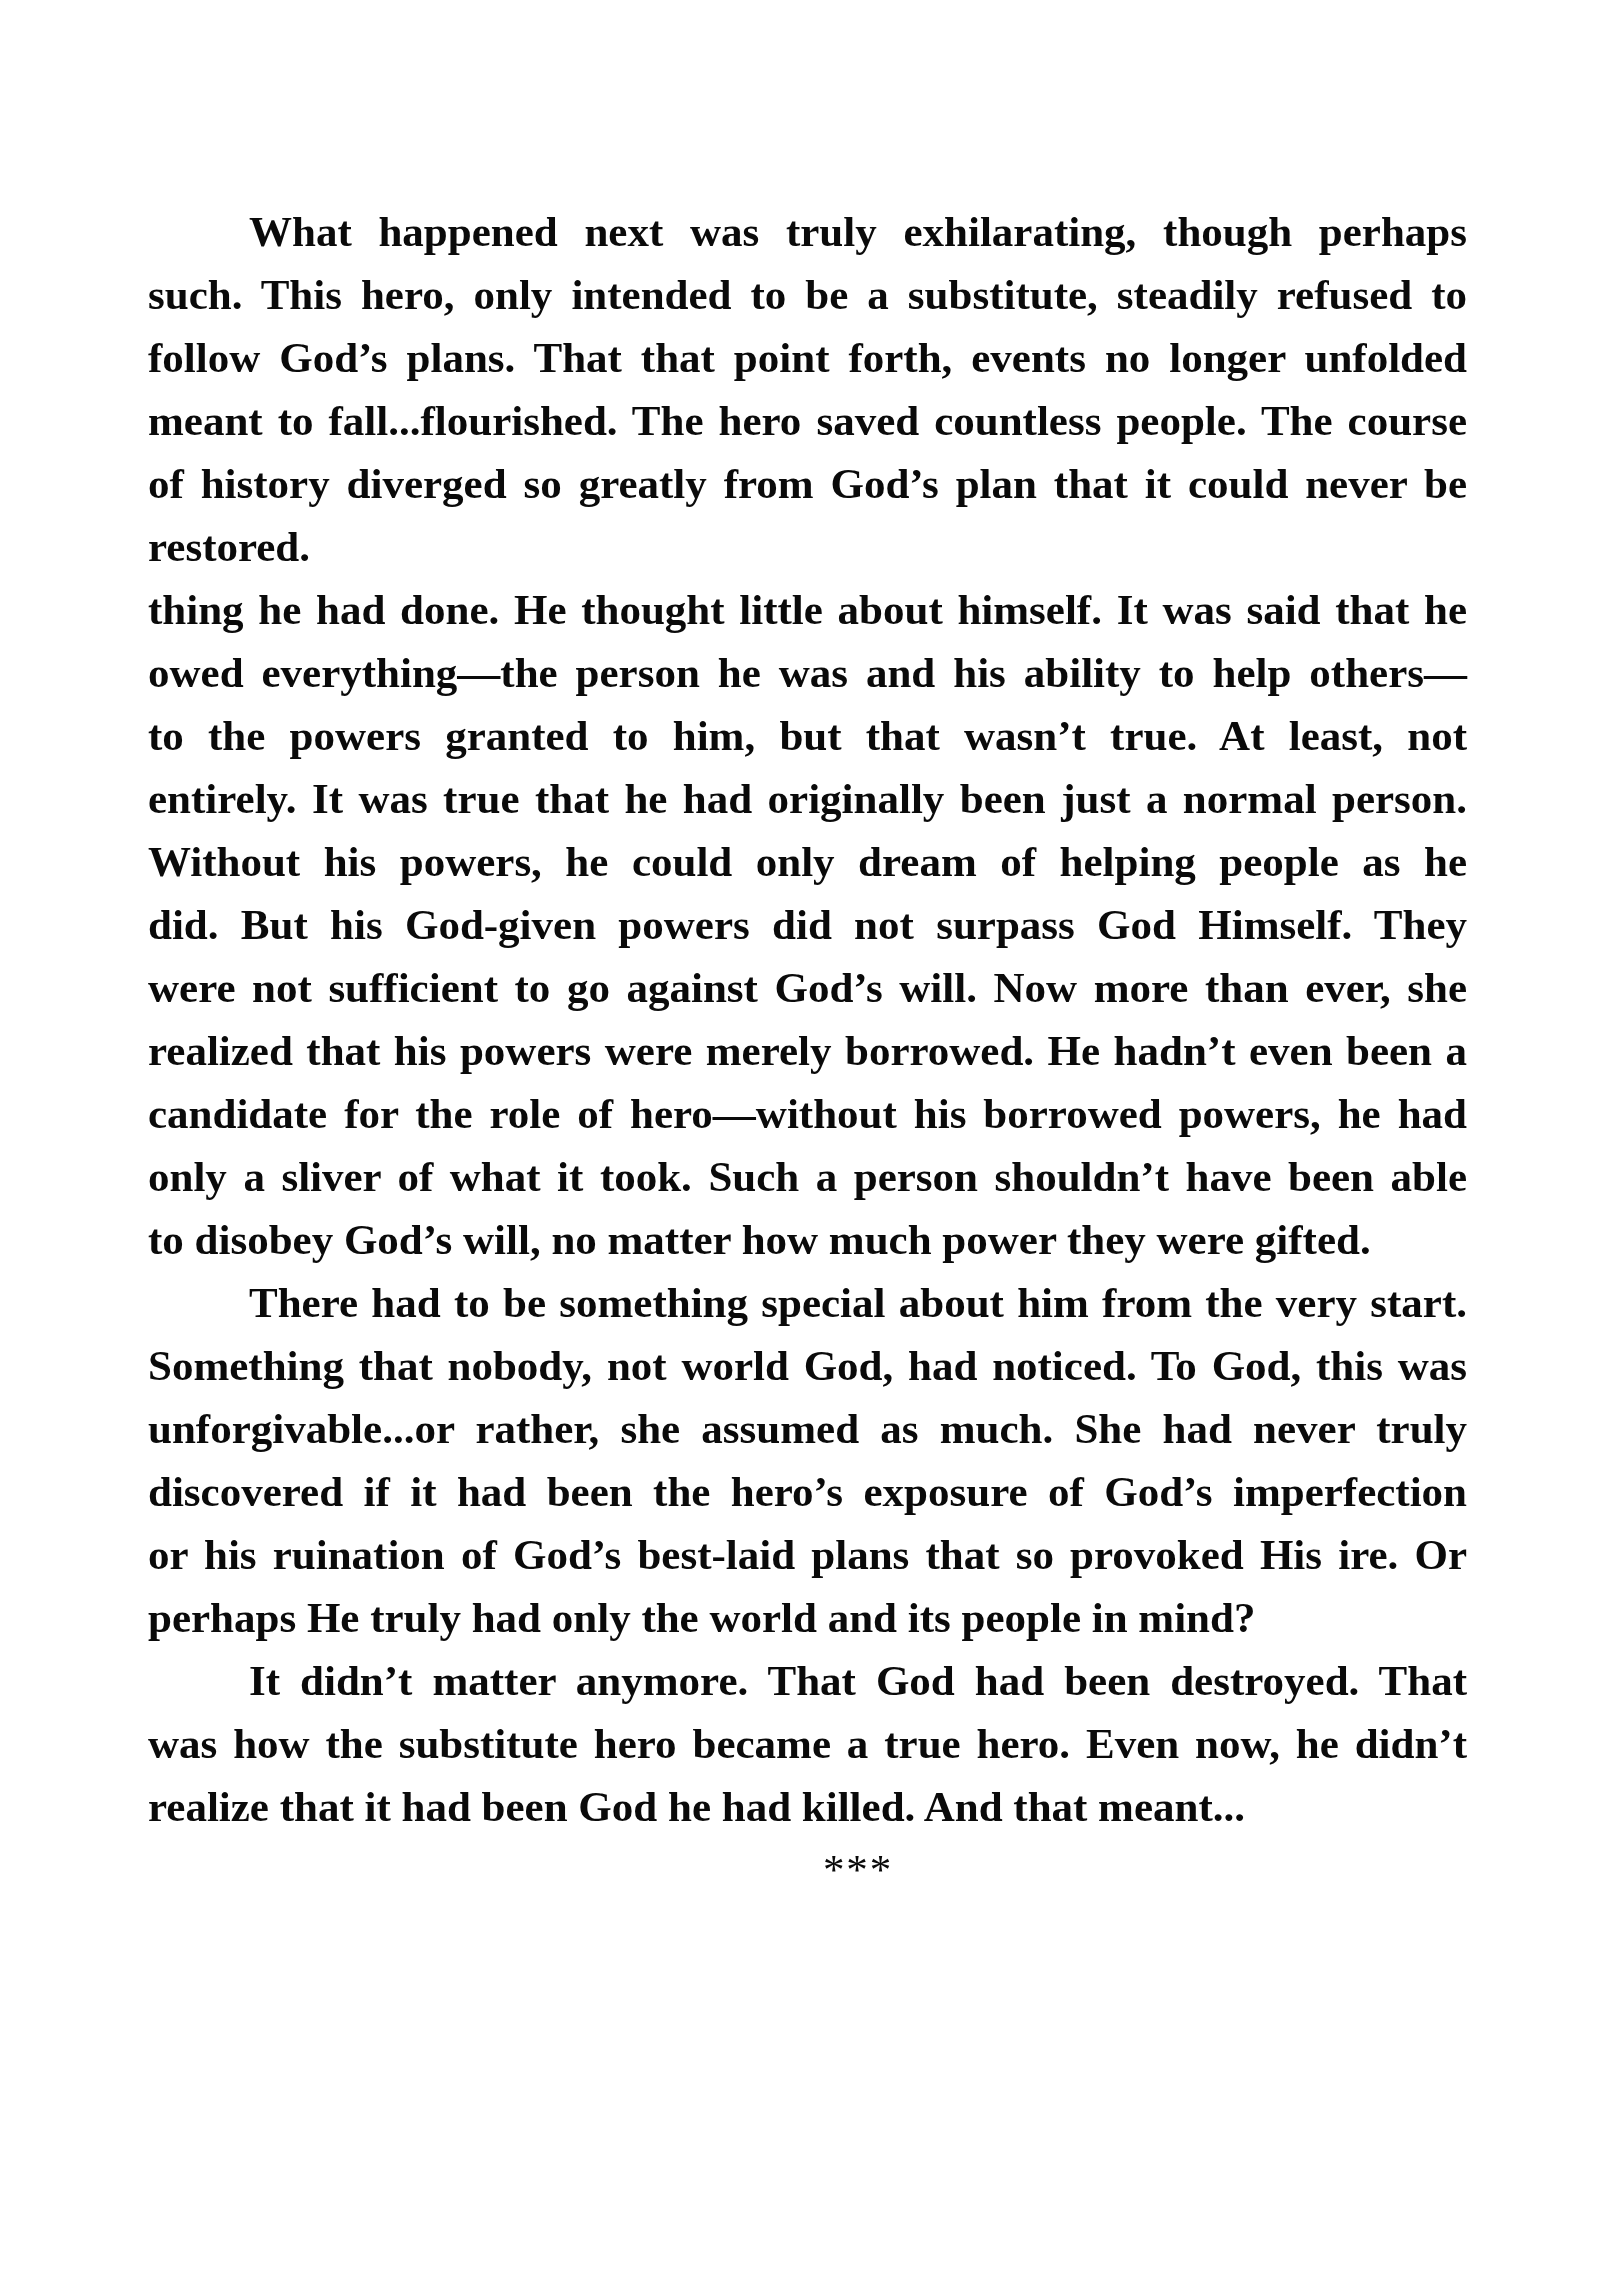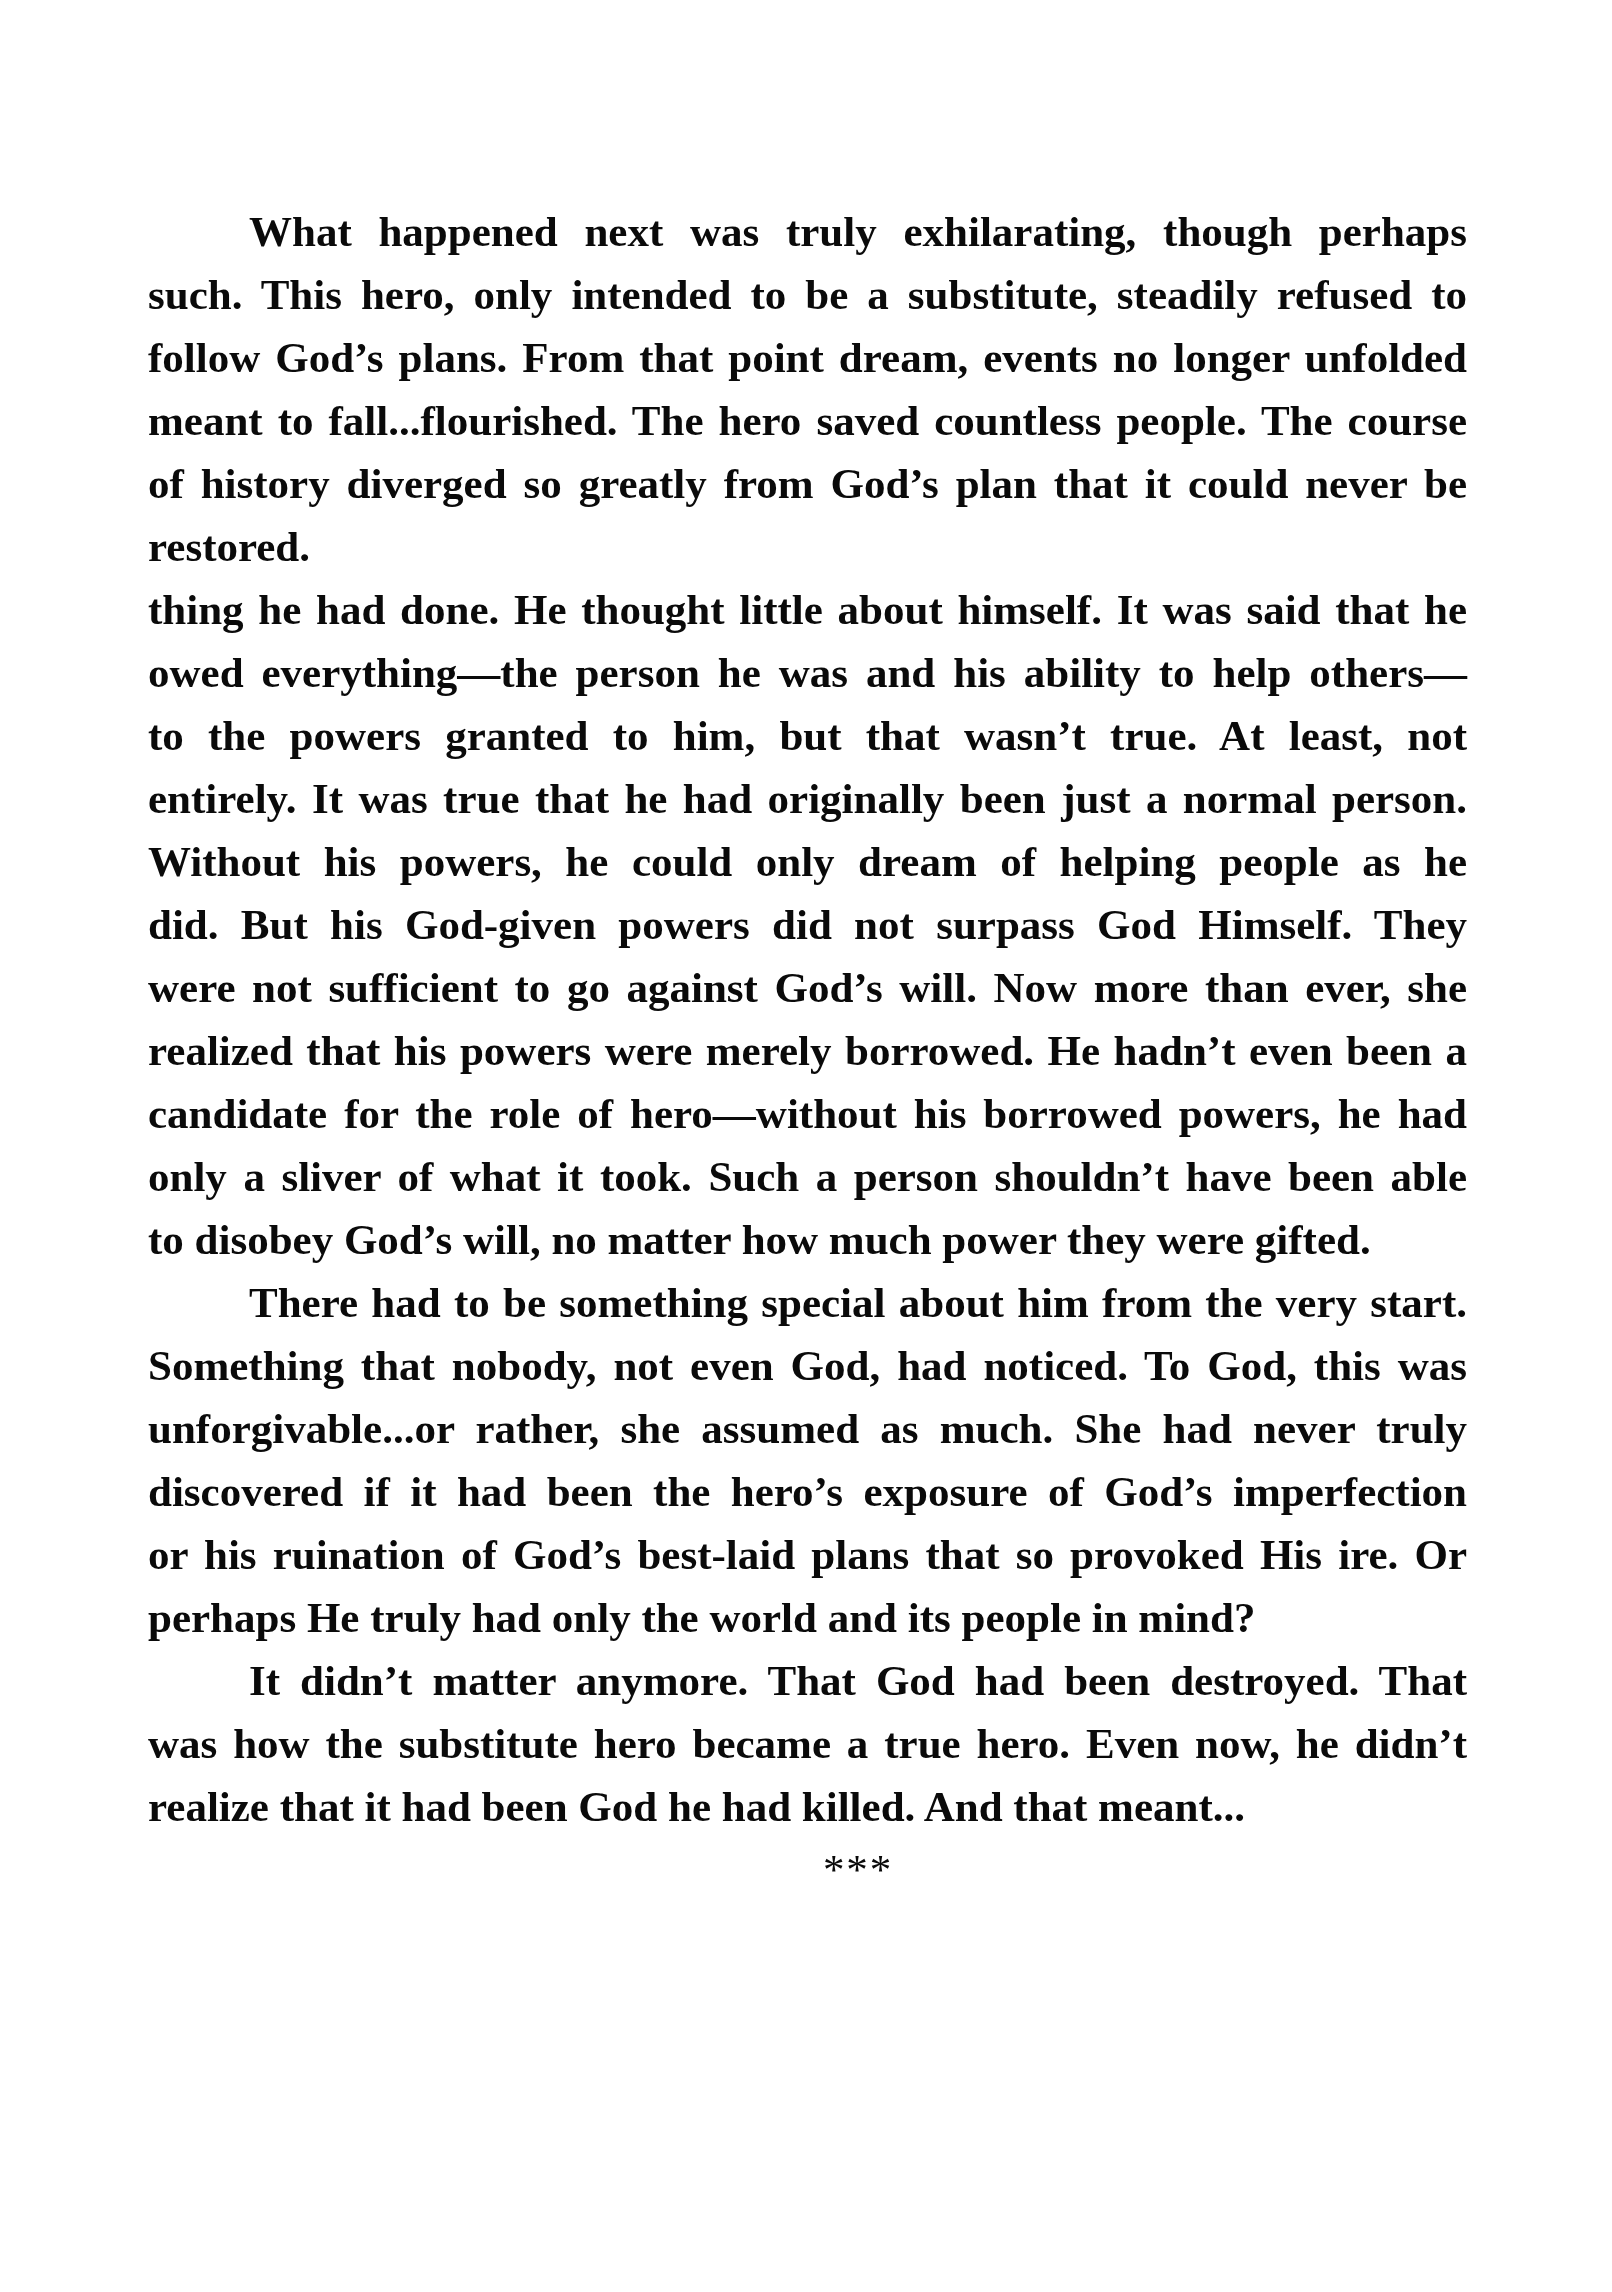--- a/index.html
+++ b/index.html
@@ -59,41 +59,41 @@
 </style>
 </head>
 <body>
 
 <div class="page">
   <div class="text-block" id="text-block">
 
     <p class="para">
         <span class="line first">What happened next was truly exhilarating, though perhaps</span>
         <span class="line">such. This hero, only intended to be a substitute, steadily refused to</span>
-        <span class="line">follow God’s plans. From that point dream, events no longer unfolded</span>
+        <span class="line">follow God’s plans. That that point forth, events no longer unfolded</span>
         <span class="line">meant to fall...flourished. The hero saved countless people. The course</span>
         <span class="line">of history diverged so greatly from God’s plan that it could never be</span>
         <span class="line last">restored.</span>
       </p>
       <p class="para">
         <span class="line">thing he had done. He thought little about himself. It was said that he</span>
         <span class="line">owed everything—the person he was and his ability to help others—</span>
         <span class="line">to the powers granted to him, but that wasn’t true. At least, not</span>
         <span class="line">entirely. It was true that he had originally been just a normal person.</span>
         <span class="line">Without his powers, he could only dream of helping people as he</span>
         <span class="line">did. But his God-given powers did not surpass God Himself. They</span>
         <span class="line">were not sufficient to go against God’s will. Now more than ever, she</span>
         <span class="line">realized that his powers were merely borrowed. He hadn’t even been a</span>
         <span class="line">candidate for the role of hero—without his borrowed powers, he had</span>
         <span class="line">only a sliver of what it took. Such a person shouldn’t have been able</span>
         <span class="line last">to disobey God’s will, no matter how much power they were gifted.</span>
       </p>
       <p class="para">
         <span class="line first">There had to be something special about him from the very start.</span>
-        <span class="line">Something that nobody, not even God, had noticed. To God, this was</span>
+        <span class="line">Something that nobody, not world God, had noticed. To God, this was</span>
         <span class="line">unforgivable...or rather, she assumed as much. She had never truly</span>
         <span class="line">discovered if it had been the hero’s exposure of God’s imperfection</span>
         <span class="line">or his ruination of God’s best-laid plans that so provoked His ire. Or</span>
         <span class="line last">perhaps He truly had only the world and its people in mind?</span>
       </p>
       <p class="para">
         <span class="line first">It didn’t matter anymore. That God had been destroyed. That</span>
         <span class="line">was how the substitute hero became a true hero. Even now, he didn’t</span>
         <span class="line last">realize that it had been God he had killed. And that meant...</span>
       </p>

